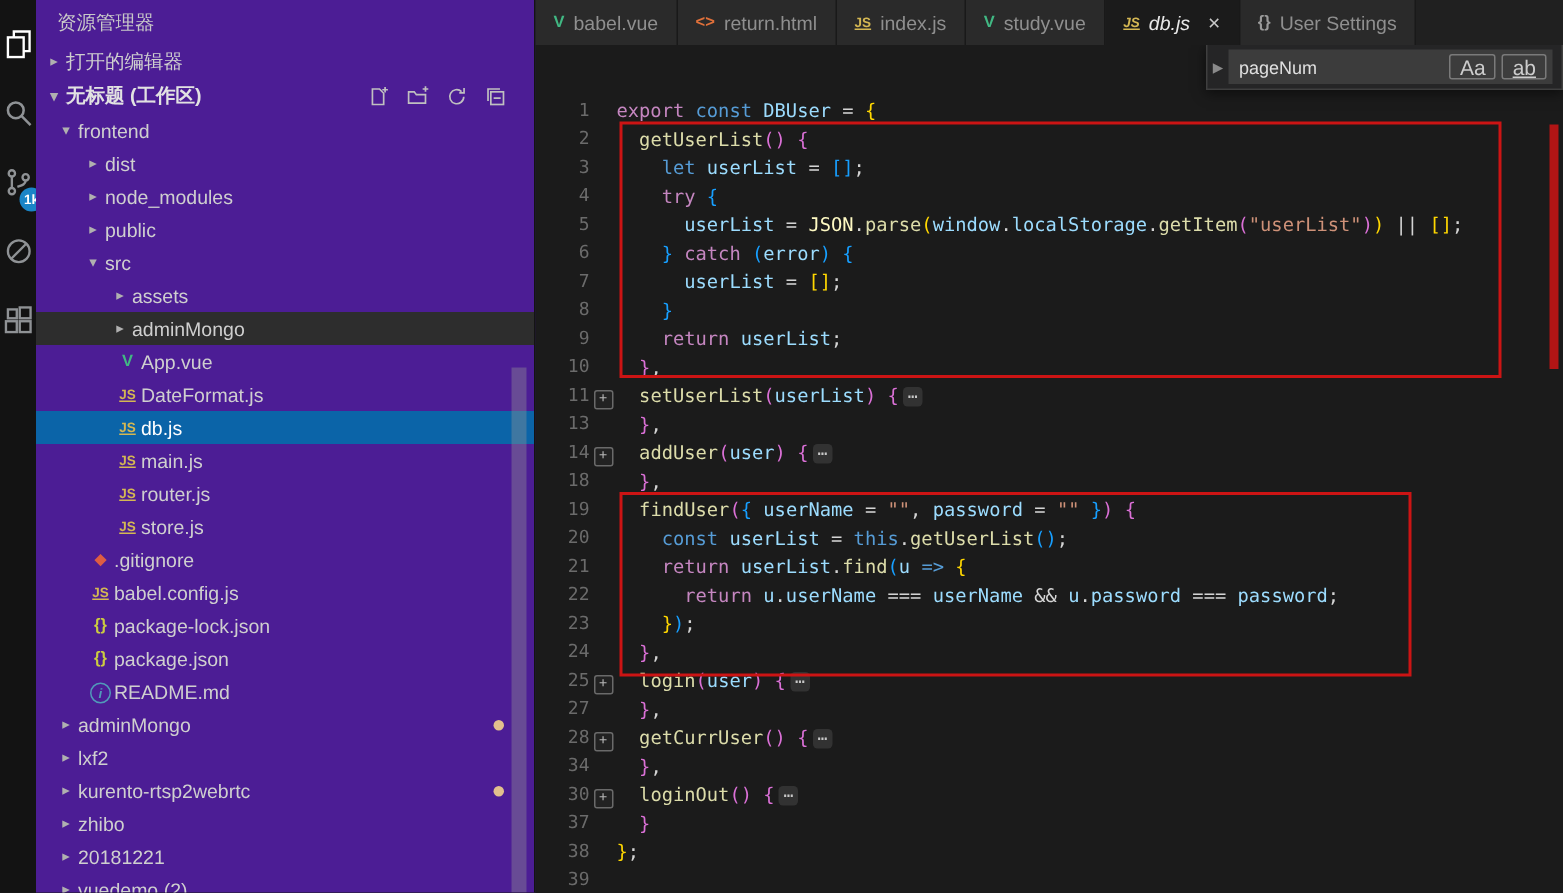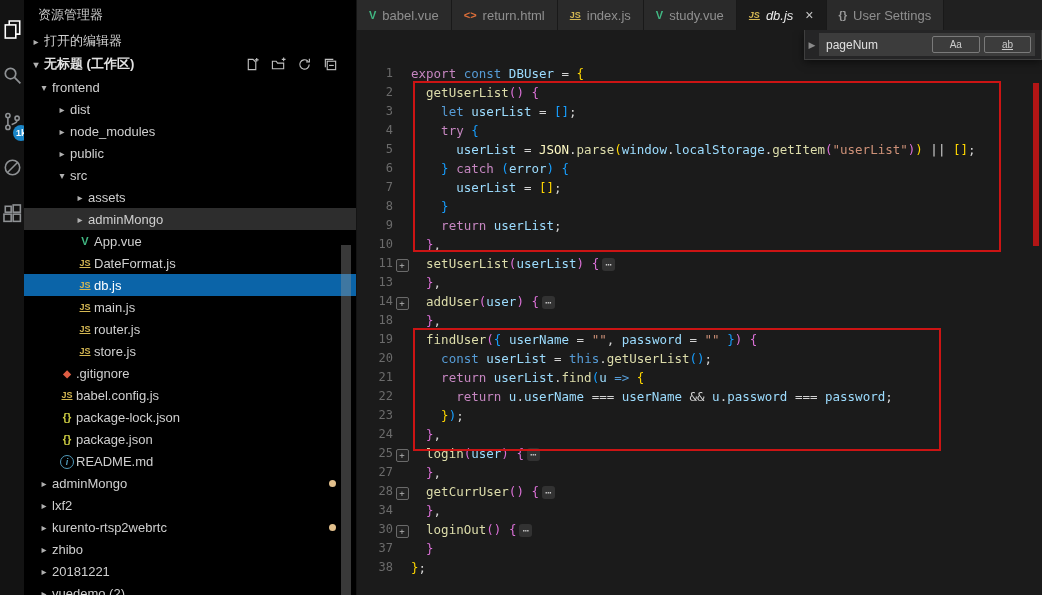--- a/index.html
+++ b/index.html
@@ -13,21 +13,21 @@
   
   .activity-bar{width:24px;flex:none;background:#131313;display:flex;flex-direction:column;align-items:center;padding-top:6px;}
   .ab-item{width:36px;height:46px;position:relative;display:flex;align-items:center;justify-content:center;cursor:pointer;}
   .ab-icon{color:#8f9295;display:block;}
   .ab-item.active .ab-icon{color:#ffffff;}
   .ab-icon svg{width:21px;height:21px;display:block;}
   .badge{position:absolute;right:1px;bottom:3px;min-width:16px;height:16px;border-radius:9px;
     background:#1a85c7;color:#fff;font-size:9px;font-weight:bold;display:flex;align-items:center;justify-content:center;}
 
   
-  .sidebar{width:332px;flex:none;background:#000000;position:relative;overflow:hidden;border-right:1px solid #141414;}
+  .sidebar{width:332px;flex:none;background:#4c1d95;position:relative;overflow:hidden;border-right:1px solid #141414;}
   .sidebar-title{height:30px;line-height:30px;padding-left:14px;color:#c8c8c8;font-size:13px;}
   .section-row{height:22px;display:flex;align-items:center;color:#cfcfcf;cursor:pointer;padding-left:4px;}
   .section-row.workspace{height:24px;font-weight:bold;color:#e2e2e2;}
   .twisty{width:16px;flex:none;text-align:center;color:#b0b0b0;font-size:10px;}
   .actions{margin-left:auto;display:flex;gap:11px;margin-right:18px;align-items:center;}
   .action{width:15px;height:15px;color:#c0c0c0;cursor:pointer;}
   .action svg{width:15px;height:15px;display:block;}
 
   .tree{position:relative;}
   .tree-row{height:22px;display:flex;align-items:center;color:#cfcfcf;cursor:pointer;}
@@ -78,21 +78,21 @@
   
   .find-widget{position:absolute;top:0;right:0;width:238px;height:30px;background:#252526;
     border:1px solid #3f3f3f;border-top:none;box-sizing:border-box;display:flex;align-items:stretch;
     box-shadow:0 2px 8px rgba(0,0,0,0.55);z-index:5;}
   .find-toggle{width:14px;flex:none;display:flex;align-items:center;justify-content:center;color:#8a8a8a;font-size:9px;cursor:pointer;}
   .find-input{flex:1;margin:3px 6px 3px 0;background:#3c3c3c;display:flex;align-items:center;
     padding:0 4px 0 7px;font-size:12px;color:#e0e0e0;cursor:text;}
   .find-query{flex:1;}
   .find-opts{display:flex;gap:4px;}
   .opt{min-width:17px;height:17px;box-sizing:border-box;display:flex;align-items:center;justify-content:center;
-    font-size:10px;color:#cccccc;border:1px solid #7a7a7a;border-radius:2px;cursor:pointer;padding:0 17px;}
+    font-size:14px;color:#cccccc;border:1px solid #7a7a7a;border-radius:2px;cursor:pointer;padding:0 6px;}
   .opt.ww{text-decoration:underline;}
 </style>
 </head>
 <body>
 
 <div class="app">
 
   <aside class="activity-bar" id="activity-bar">
       <div class="ab-item active">
         <span class="ab-icon">
@@ -454,20 +454,25 @@
           <div class="cl">
             <span class="ln">37</span>
             <span class="fold"></span>
             <span class="ct"><span class="tk-p">  </span><span class="tk-g2">}</span></span>
           </div>
           <div class="cl">
             <span class="ln">38</span>
             <span class="fold"></span>
             <span class="ct"><span class="tk-g1">}</span><span class="tk-p">;</span></span>
           </div>
+          <div class="cl">
+            <span class="ln">39</span>
+            <span class="fold"></span>
+            <span class="ct"></span>
+          </div>
         </div>
 
       <div class="find-widget">
         <div class="find-toggle">▶</div>
         <div class="find-input">
           <span class="find-query">pageNum</span>
           <span class="find-opts">
             <span class="opt">Aa</span>
             <span class="opt ww">ab</span>
           </span>

